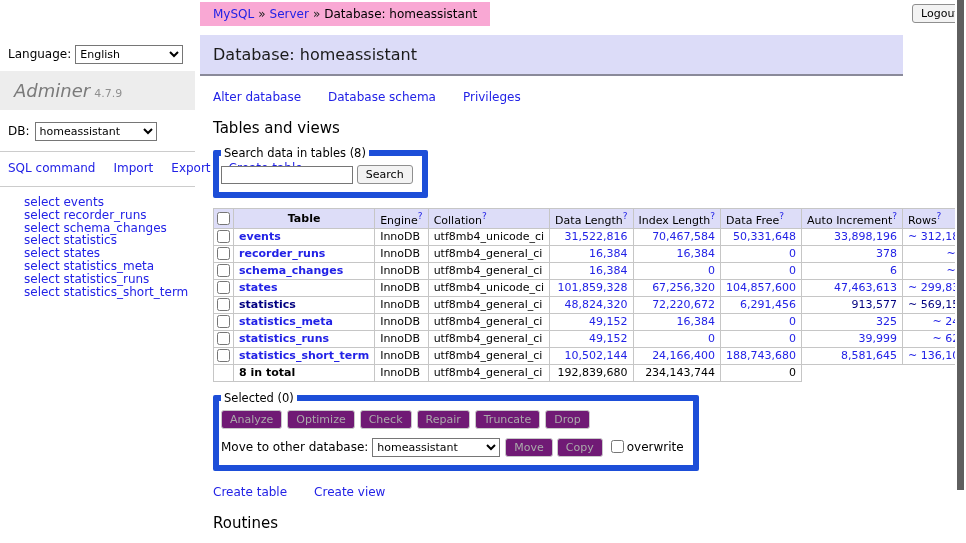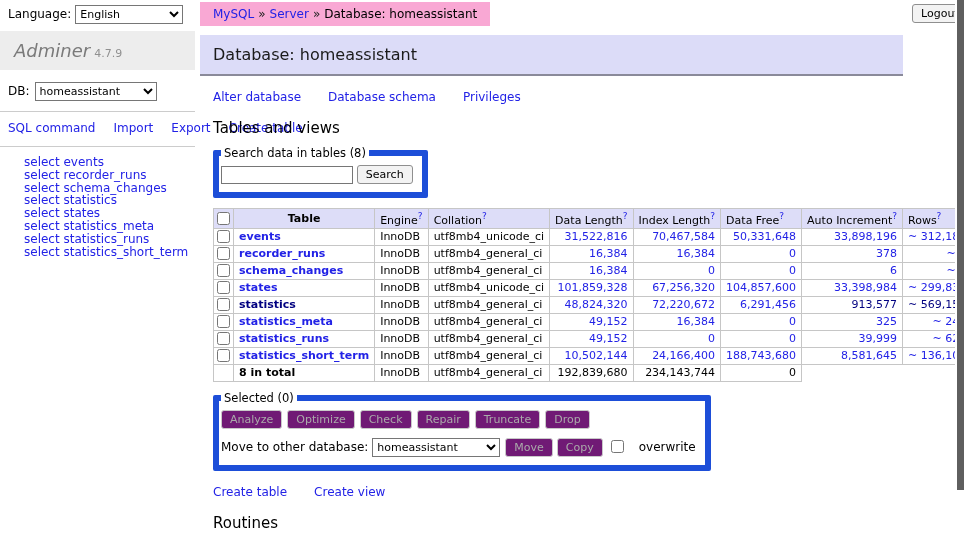--- a/index.html
+++ b/index.html
@@ -7,21 +7,21 @@
   body {
     width:966px; height:543px; position:relative; overflow:hidden;
     background:#fff; color:#000;
     font-family:"DejaVu Sans","Liberation Sans",sans-serif; font-size:12px;
   }
   a { color:#2222e6; text-decoration:none; cursor:pointer; }
   a.visited { color:#000080; }
 
   
   #sidebar { position:absolute; left:0; top:0; width:195px; }
-  .lang-row { padding:5px 0 0 8px; height:24px; }
+  .lang-row { padding:5px 0 0 8px; height:24px;margin-top:40px; }
   .lang-row label { margin-right:4px; }
   select {
     font-family:"DejaVu Sans","Liberation Sans",sans-serif; font-size:11px;
     height:19px; border:1px solid #767676; background:#fff;
   }
   #lang-select { width:108px; }
   #h1-bar { background:#ededed; margin-top:7px; padding:9px 0 9px 14px; }
   #h1-bar .brand { font-style:italic; color:#7a7a7a; font-size:18px; }
   #h1-bar .version { color:#909090; font-size:11px; margin-left:4px; }
   .db-row { padding:12px 0 0 8px; }
@@ -77,21 +77,21 @@
   #tables-table td.name a { font-weight:bold; }
   #tables-table input[type=checkbox] { width:13px; height:13px; margin:0; vertical-align:middle; }
   #tables-table td.ck, #tables-table th.ck { text-align:center; padding:1px 3px; }
   #tables-table tr.total td { color:#000; }
   #tables-table tr.total td.lbl { font-weight:bold; }
   #tables-table td.nob { border:none; }
 
   .move-row { margin-top:8px; }
   .move-row select { width:128px; margin:0 5px 0 4px; }
   .move-row button { margin-right:4px; }
-  .move-row .ow-label { margin-left:12px; }
+  .move-row .ow-label { margin-left:0; }
   .move-row input[type=checkbox] { vertical-align:-2px; }
 
   
   #scrollbar { position:absolute; left:955px; top:0; width:11px; height:543px; background:#fff; }
   #scrollbar .thumb { position:absolute; left:2px; top:0; width:7px; height:490px; background:#5f5f5f; }
 </style>
 </head>
 <body>
 
 <div id="sidebar">
@@ -183,21 +183,21 @@
           <td class="r"><a class="">~ 3</a></td>
         </tr>
         <tr>
           <td class="ck"><input type="checkbox" style=""></td>
           <td class="name"><a class="">states</a></td>
           <td>InnoDB</td>
           <td>utf8mb4_unicode_ci</td>
           <td class="r"><a class="">101,859,328</a></td>
           <td class="r"><a class="">67,256,320</a></td>
           <td class="r"><a class="">104,857,600</a></td>
-          <td class="r"><a class="">33,398,984</a></td>
+          <td class="r"><a class="">47,463,613</a></td>
           <td class="r"><a class="">~ 299,833</a></td>
         </tr>
         <tr>
           <td class="ck"><input type="checkbox" style=""></td>
           <td class="name"><a class="visited">statistics</a></td>
           <td>InnoDB</td>
           <td>utf8mb4_general_ci</td>
           <td class="r"><a class="">48,824,320</a></td>
           <td class="r"><a class="">72,220,672</a></td>
           <td class="r"><a class="">6,291,456</a></td>

